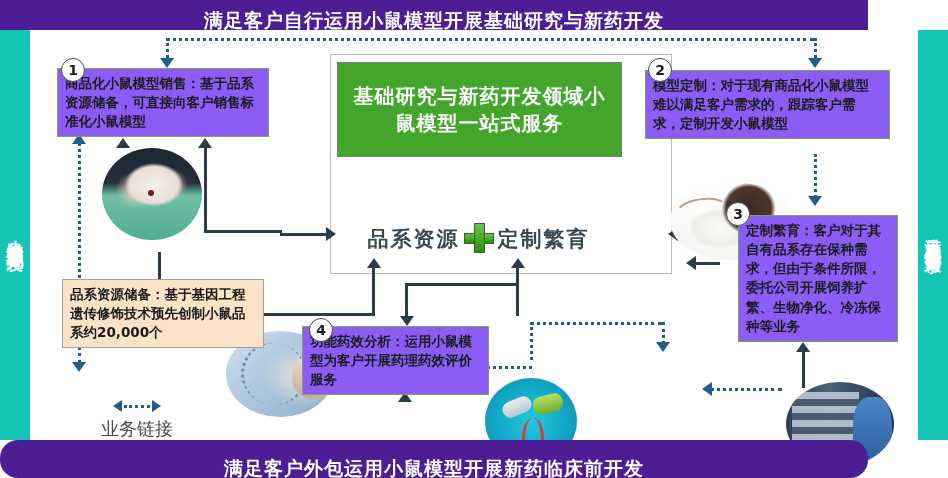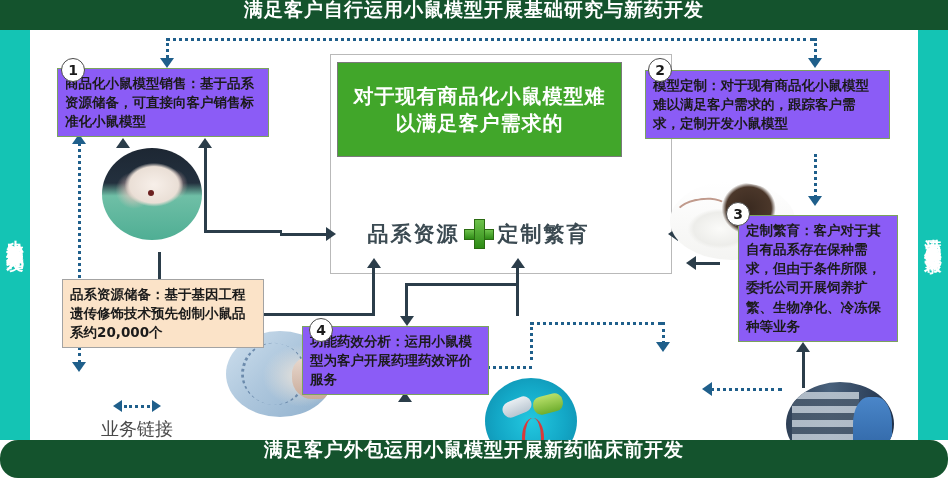--- a/index.html
+++ b/index.html
@@ -1,21 +1,21 @@
 <!DOCTYPE html>
 <html><head>
 <meta charset="utf-8">
 <style>
   html,body{margin:0;padding:0;background:#ffffff;}
   body{font-family:"DejaVu Sans","Liberation Sans",sans-serif;}
   #page{position:relative;width:948px;height:478px;overflow:hidden;background:#ffffff;}
 
   
-  .banner{position:absolute;left:0;width:948px;background:#14532d;
-          display:flex;align-items:flex-start;justify-content:center;}
+  .banner{position:absolute;left:0;width:868px;background:#4c1d95;
+          display:flex;align-items:flex-end;justify-content:center;}
   #banner-top{top:0;height:30px;}
   #banner-bottom{top:440px;height:38px;border-radius:18px;}
   .banner-text{color:#ffffff;font-size:19px;font-weight:bold;letter-spacing:1px;
                line-height:1;white-space:nowrap;}
 
   
   .sidebar{position:absolute;top:30px;height:410px;width:30px;background:#14c4b4;
            display:flex;align-items:center;justify-content:center;}
   #sidebar-left{left:0;}
   #sidebar-right{left:918px;}
@@ -32,21 +32,21 @@
 
   
   #center-title{position:absolute;left:307px;top:32px;width:283px;height:93px;
                 background:#41a62a;border:1px solid #7a7a7a;
                 display:flex;align-items:center;justify-content:center;text-align:center;}
   #center-title .t{color:#ffffff;font-size:20px;font-weight:bold;line-height:1.35;
                    letter-spacing:1px;padding:0 8px;}
 
   
   #center-row{position:absolute;left:307px;top:185px;width:283px;height:38px;
-              display:flex;align-items:center;justify-content:center;gap:4px;}
+              display:flex;align-items:flex-end;justify-content:center;gap:4px;}
   #center-row .w{font-size:21px;font-weight:bold;color:#3b4a52;letter-spacing:2px;}
   .plus{width:30px;height:30px;position:relative;flex:0 0 auto;}
   .plus i{position:absolute;background:linear-gradient(#6dc24b,#2e8b16);
           border:1px solid #2b6b12;box-sizing:border-box;}
   .plus i.h{left:0;top:10px;width:30px;height:11px;}
   .plus i.v{left:10px;top:0;width:11px;height:30px;}
 
   
   .box{position:absolute;box-sizing:border-box;padding:5px 7px;
        font-size:13.5px;line-height:1.42;font-weight:bold;color:#1b1b1b;}
@@ -158,21 +158,21 @@
   </div>
   <div class="sidebar" id="sidebar-right">
     <span class="sidebar-text">满足客户外包繁育需求</span>
   </div>
 
   <div id="canvas">
 
     <div id="center-frame"></div>
 
     <div id="center-title">
-      <span class="t">对于现有商品化小鼠模型难以满足客户需求的</span>
+      <span class="t">基础研究与新药开发领域小鼠模型一站式服务</span>
     </div>
 
     <div id="center-row">
       <span class="w">品系资源</span>
       <span class="plus">
           <i class="h"></i>
           <i class="v"></i>
         </span>
       <span class="w">定制繁育</span>
     </div>

